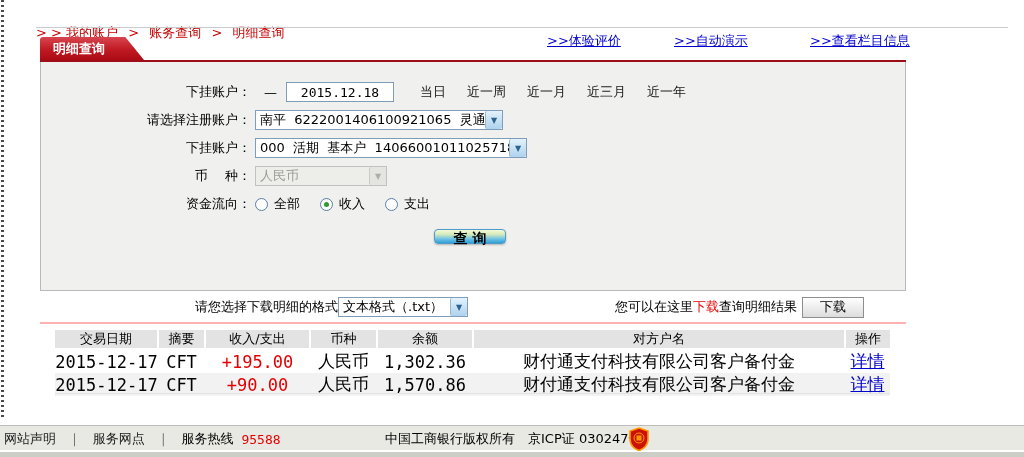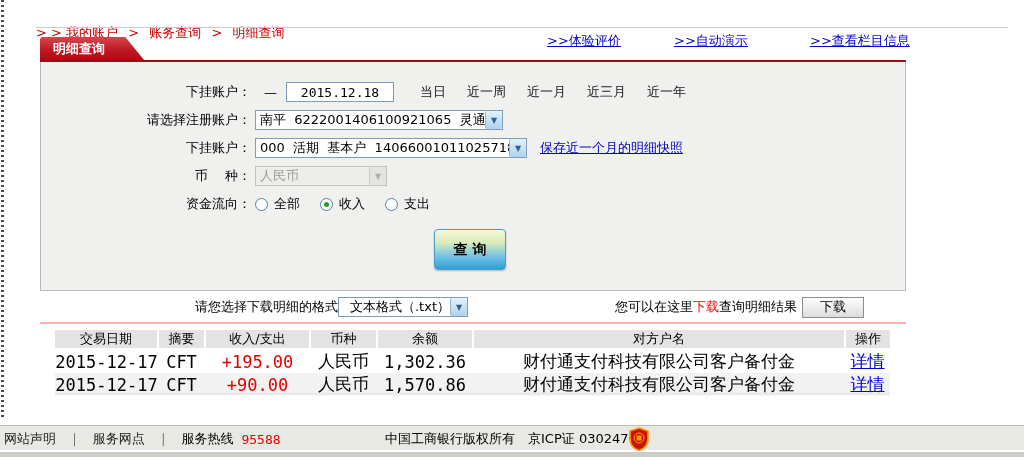--- a/index.html
+++ b/index.html
@@ -51,27 +51,27 @@
   .select.disabled .select-arrow { background:#e4e4e1; border-left-color:#c9c9c6; color:#adadaa; }
 
   .snapshot-link { margin-left:13px; color:#0000cc; text-decoration:underline; cursor:pointer; }
 
   .radio-item { display:flex; align-items:center; margin-right:20px; cursor:pointer; }
   .radio-circle { width:13px; height:13px; border:1px solid #5a7fa5; border-radius:50%;
     background:#fdfdfd; margin-right:6px; position:relative; }
   .radio-item.checked .radio-circle::after { content:""; position:absolute; left:3px; top:3px;
     width:5px; height:5px; border-radius:50%; background:#2f9b2f; }
 
-  .query-btn { position:absolute; left:393px; top:167px; width:72px; height:41px;
+  .query-btn { position:absolute; left:393px; top:167px; width:72px; height:15px;
     border:1px solid #4d9bc9; border-radius:4px; font-weight:bold; font-size:14px; color:#000;
     background:linear-gradient(to bottom,#f4f9da 0%,#d9ecb9 32%,#72c2e4 68%,#2f9fd8 100%);
     cursor:pointer; font-family:inherit; box-shadow:0 1px 2px rgba(0,0,0,.25); }
 
   
-  .dl-left { position:absolute; left:195px; top:296px; height:22px; display:flex; align-items:center;text-align:right; }
+  .dl-left { position:absolute; left:195px; top:296px; height:22px; display:flex; align-items:center; }
   .dl-label { white-space:pre; }
   .dl-right { position:absolute; left:615px; top:296px; height:22px; display:flex; align-items:center; }
   .dl-hint { white-space:pre; }
   .dl-hint .hl { color:#e50000; }
   .dl-btn { margin-left:5px; width:62px; height:21px; border:1px solid #8e8e8e;
     background:linear-gradient(to bottom,#ffffff 0%,#dcdcdc 100%); font-size:13px; font-family:inherit; cursor:pointer; }
 
   .pink-line { position:absolute; left:40px; top:322px; width:866px; height:2px; background:#ffb0b0; }
 
   
@@ -151,21 +151,20 @@
       </div>
     </div>
 
     <div class="frow" style="top:75px">
       <div class="flabel">下挂账户：</div>
       <div class="fctrl">
         <div class="select" style="width:272px">
           <span class="select-value">000  活期  基本户  1406600101102571848</span>
           <span class="select-arrow">▼</span>
         </div>
-        <a class="snapshot-link">保存近一个月的明细快照</a>
       </div>
     </div>
 
     <div class="frow" style="top:103px">
       <div class="flabel">币　 种：</div>
       <div class="fctrl">
         <div class="select disabled" style="width:132px">
           <span class="select-value">人民币</span>
           <span class="select-arrow">▼</span>
         </div>

